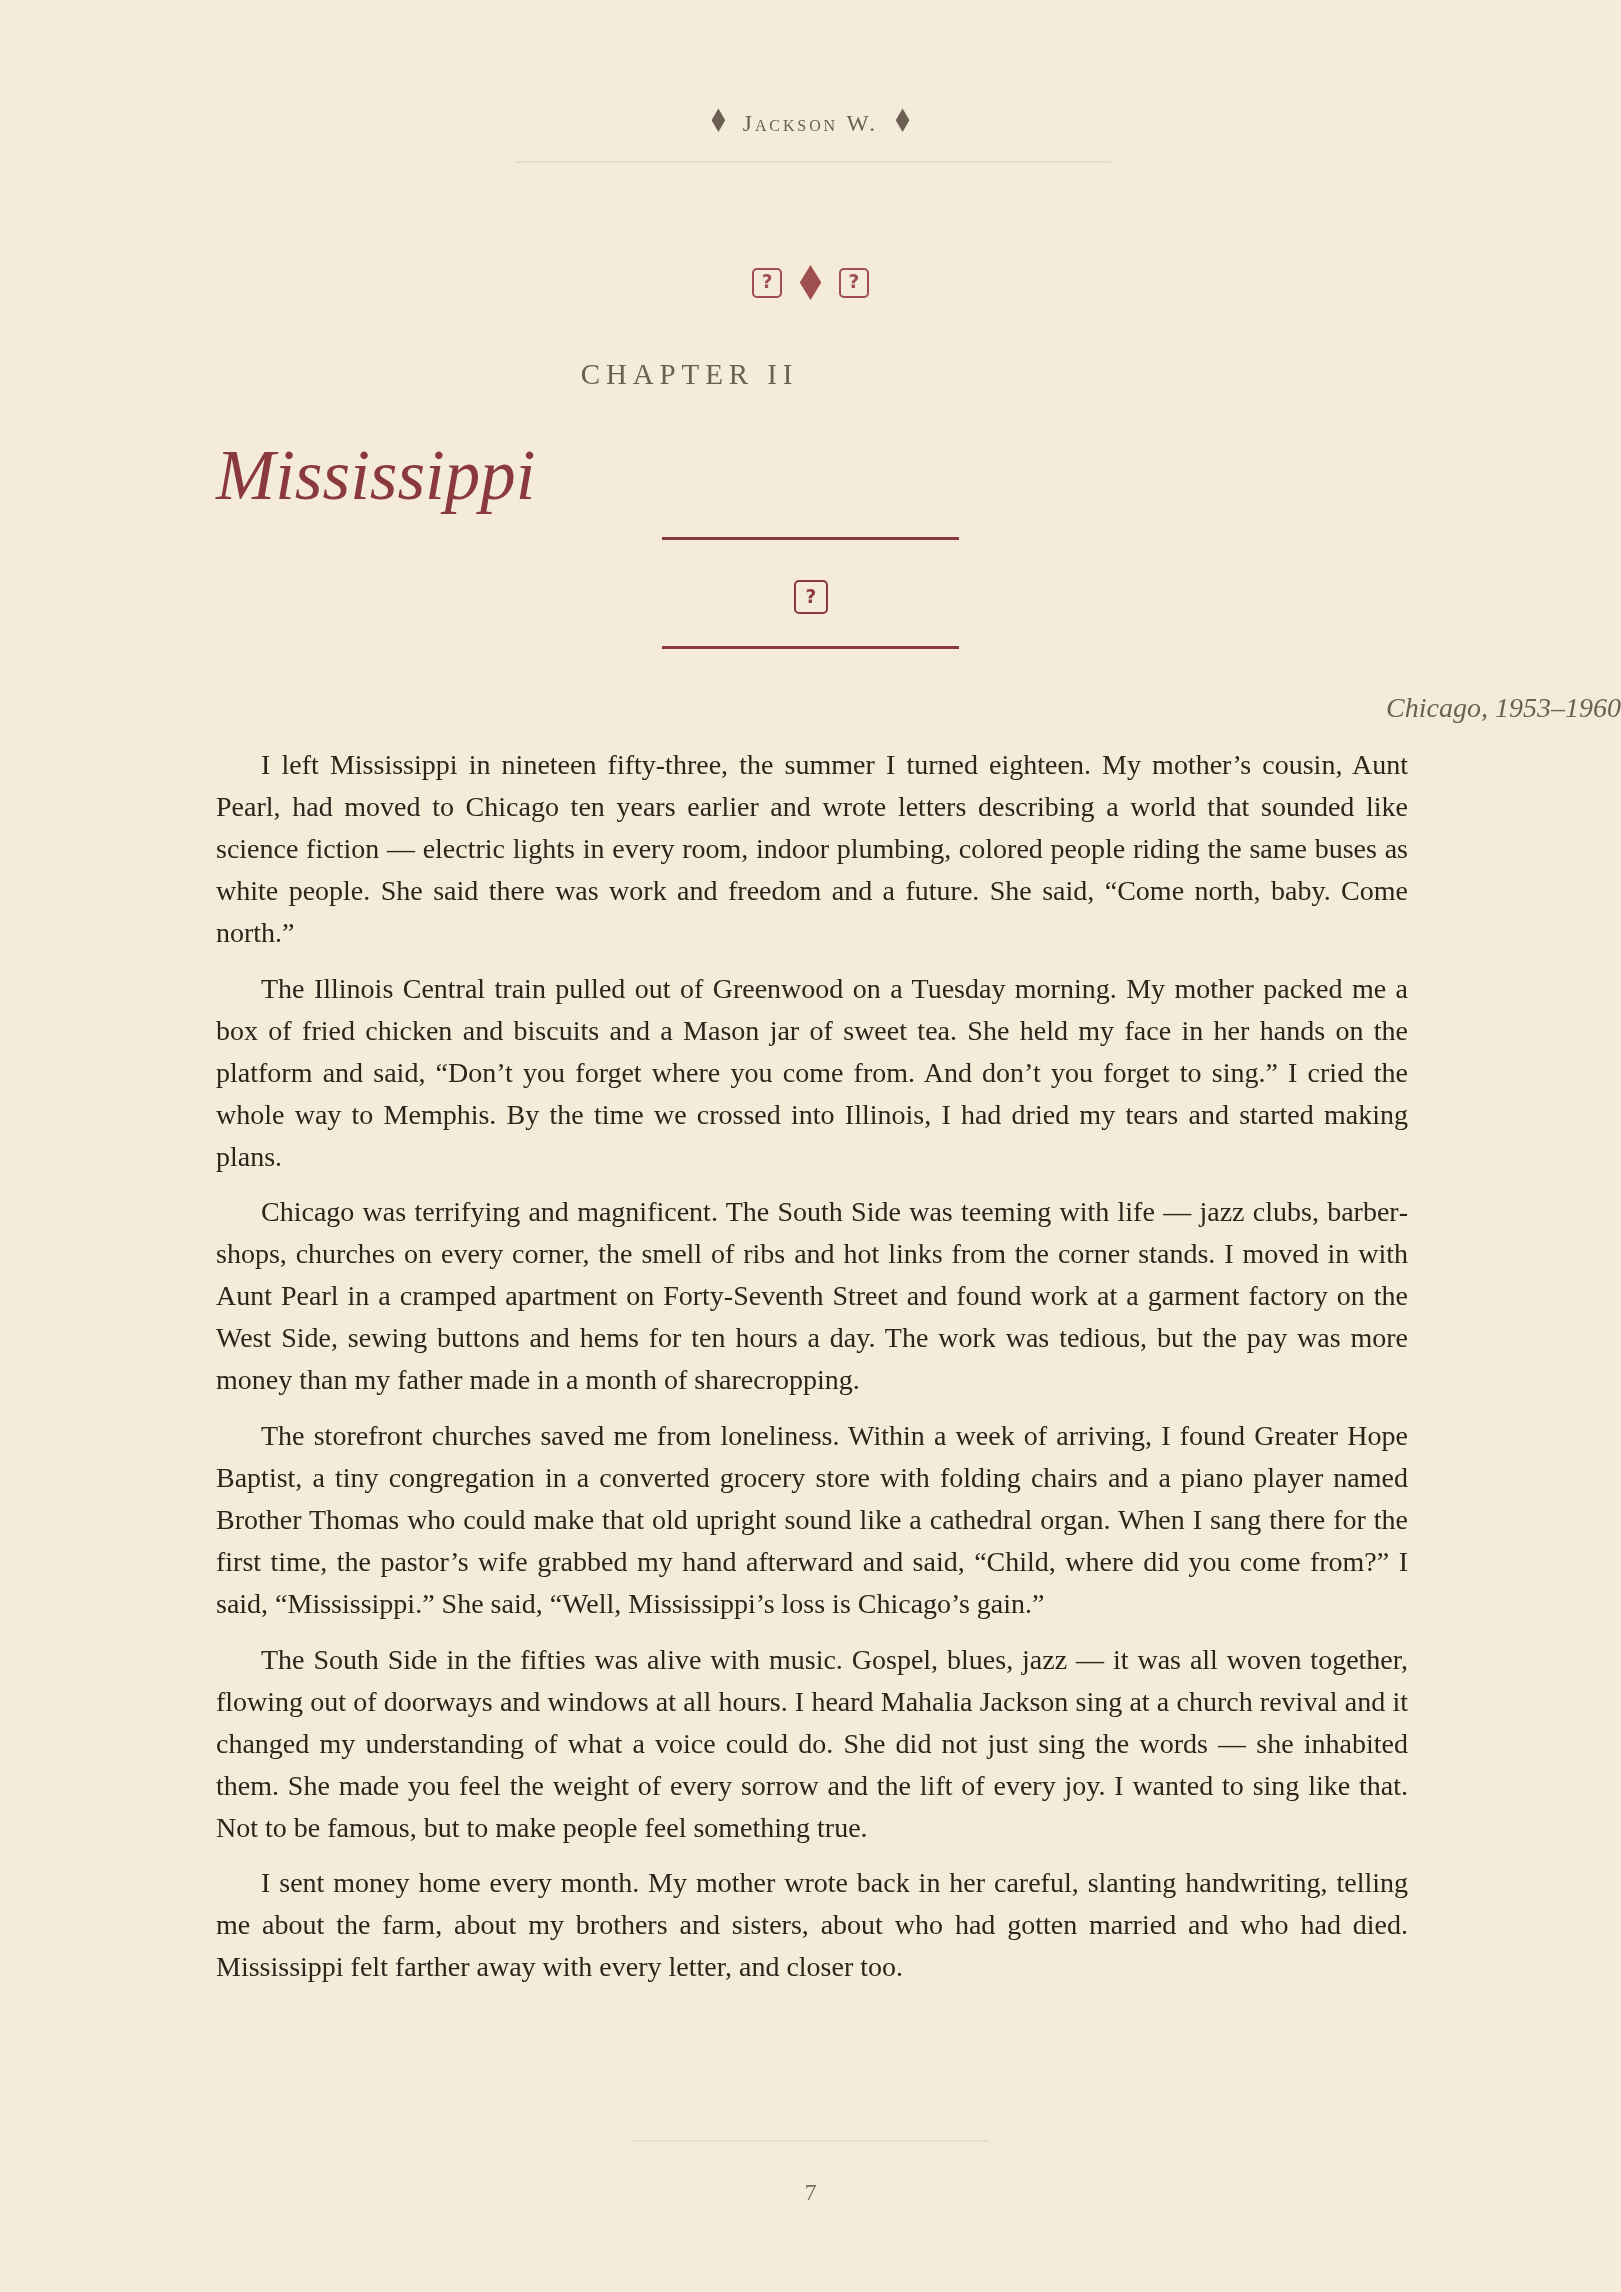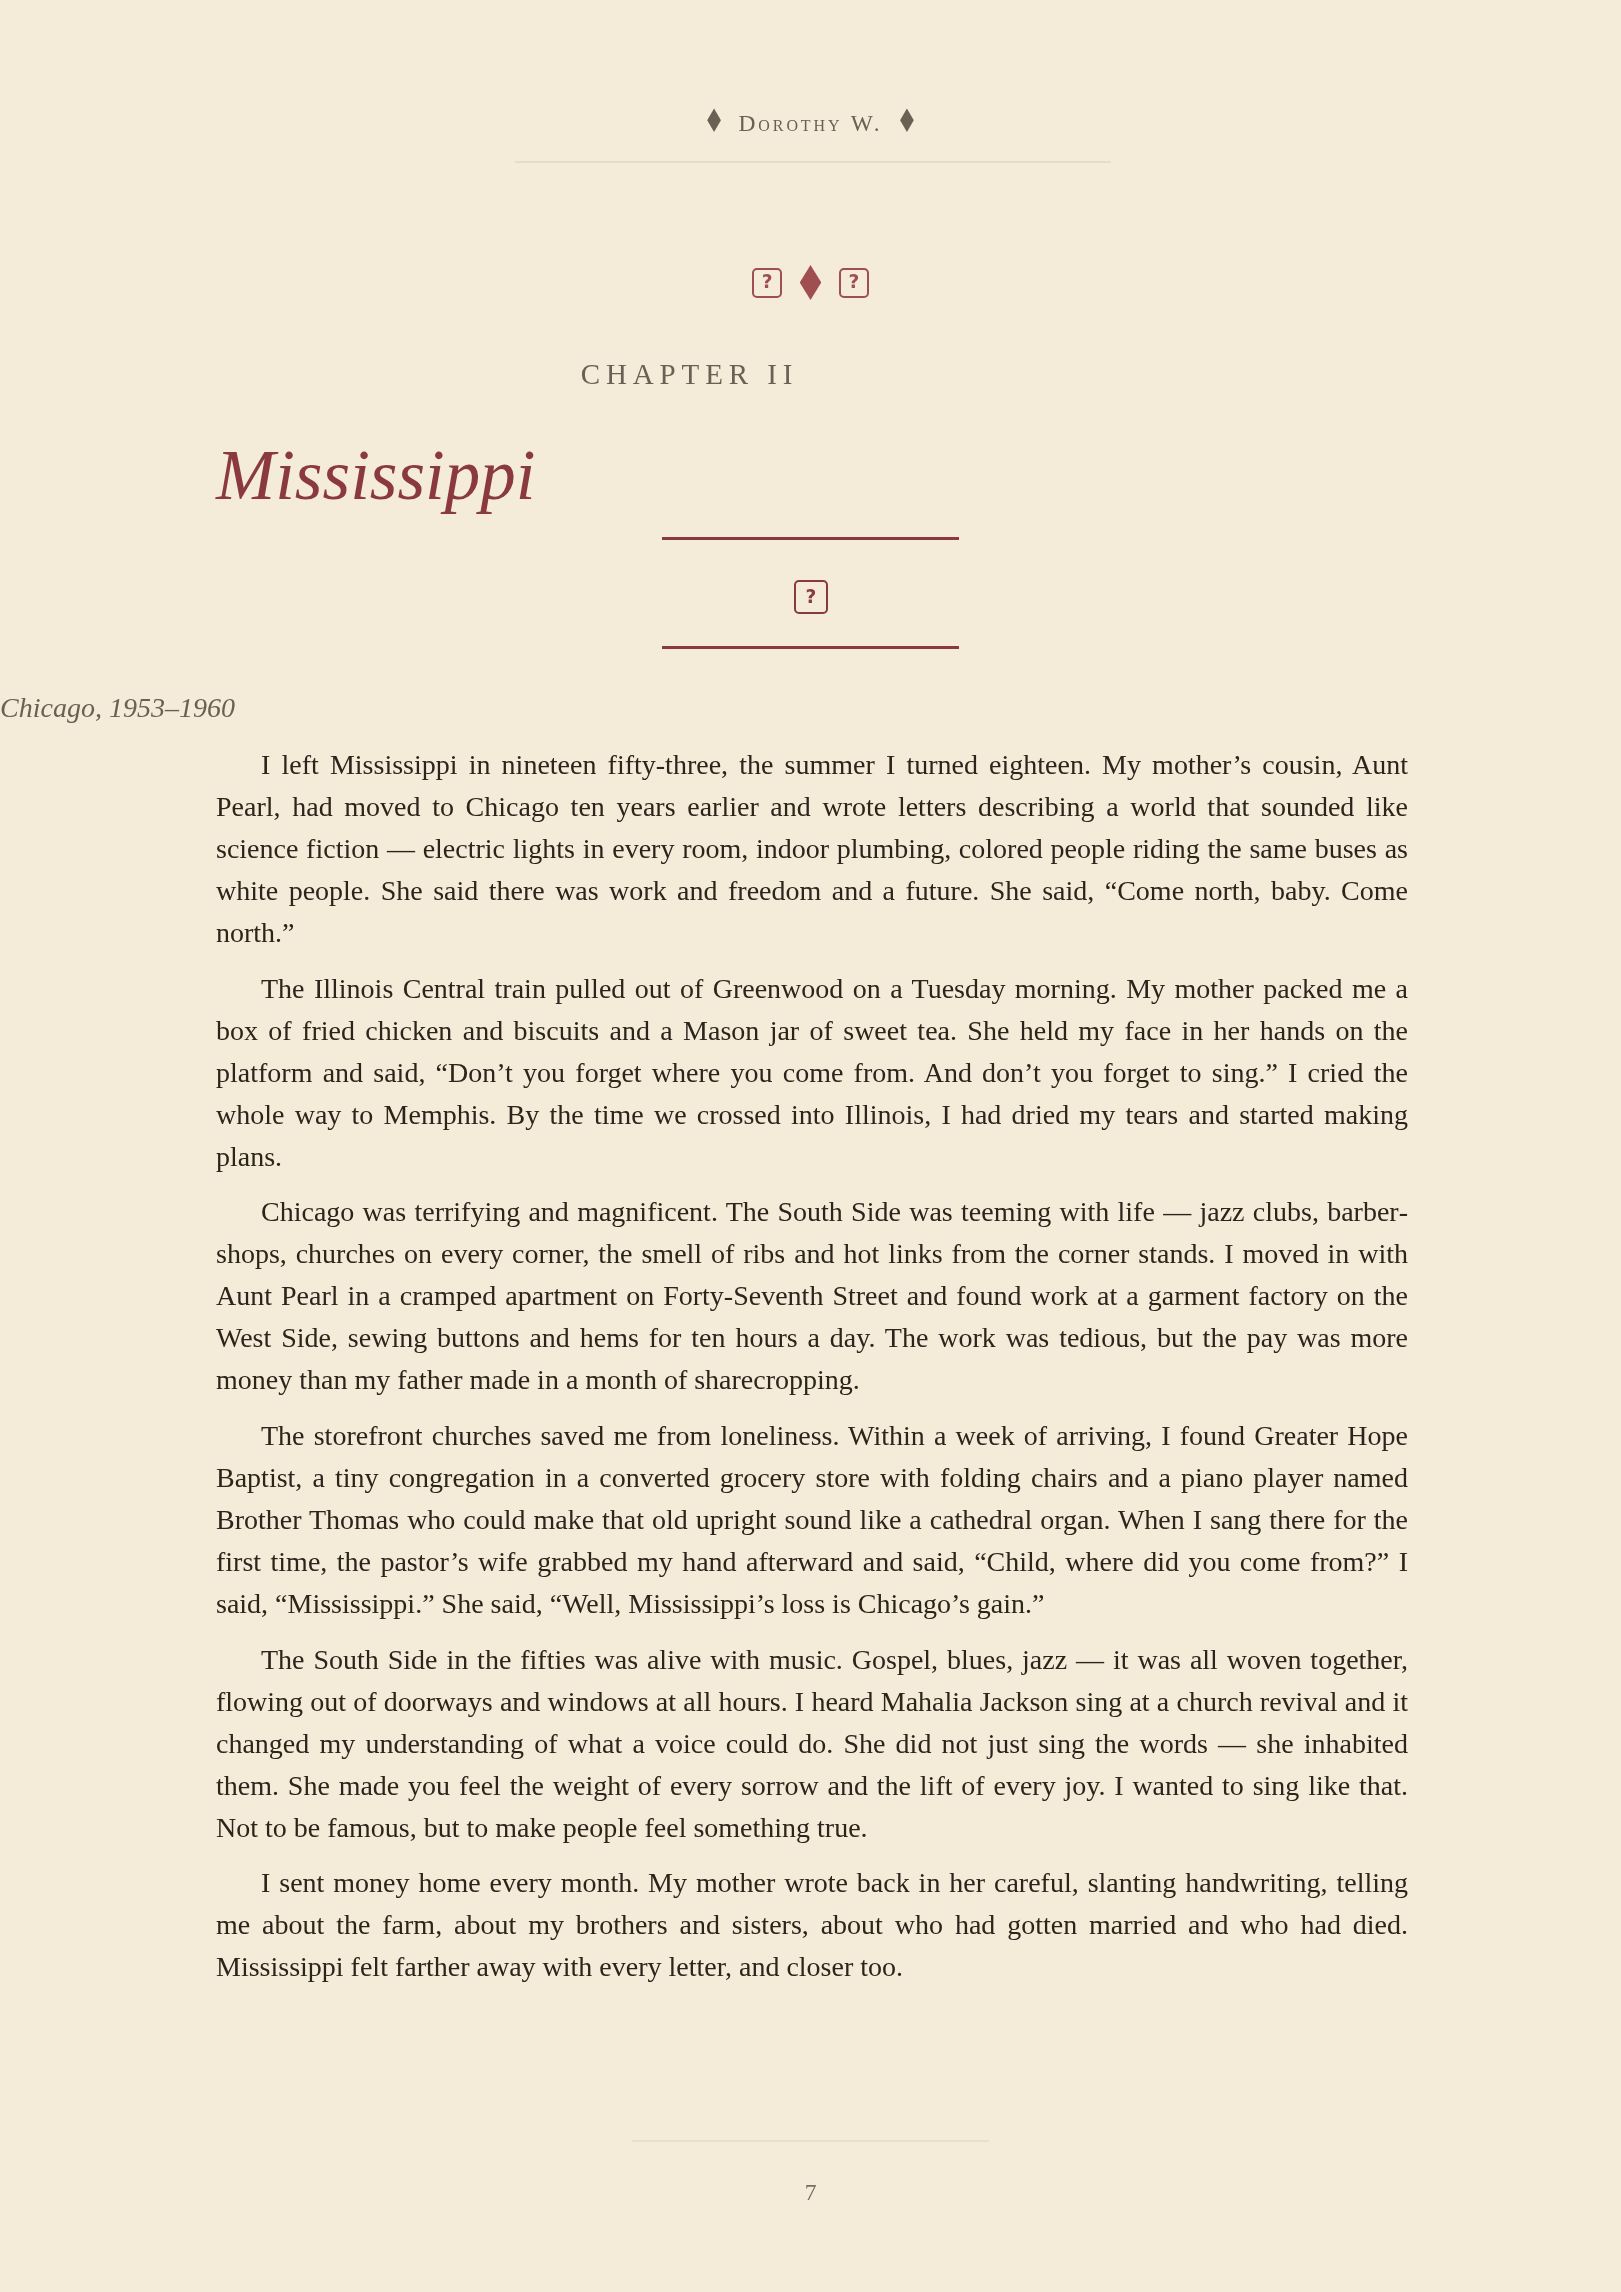--- a/index.html
+++ b/index.html
@@ -121,21 +121,21 @@
       width: 34px;
       height: 34px;
       border-color: #8a3a3c;
       color: #8a3a3c;
     }
     .epigraph {
       position: absolute;
       top: 686px;
       left: 0;
       width: 1621px;
-      text-align: left;
+      text-align: right;
       font-size: 28px;
       font-style: italic;
       color: #6b6053;
       line-height: 43px;
     }
     .body-text {
       position: absolute;
       top: 744px;
       left: 216px;
       width: 1192px;
@@ -164,21 +164,21 @@
       text-align: center;
       font-size: 23.5px;
       color: #7a6e60;
       line-height: 29px;
     }
   </style>
 </head>
 <body>
 
 <div class="running-head">
-  <span class="orn"></span><span class="author">Dorothy W.</span><span class="orn"></span>
+  <span class="orn"></span><span class="author">Jackson W.</span><span class="orn"></span>
 </div>
 <div class="head-rule"></div>
 
 <div class="chapter-ornament">
   <div class="qbox">?</div>
   <div class="diamond"></div>
   <div class="qbox">?</div>
 </div>
 
 <div class="chapter-label">CHAPTER II</div>

